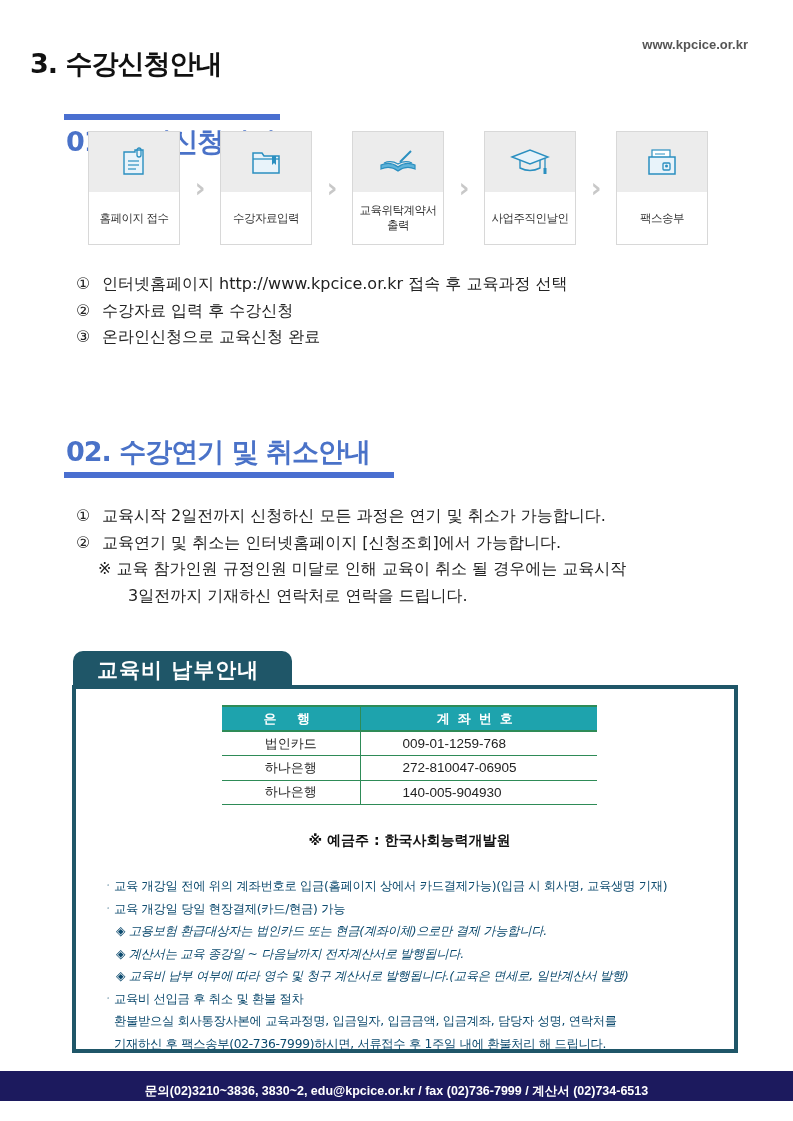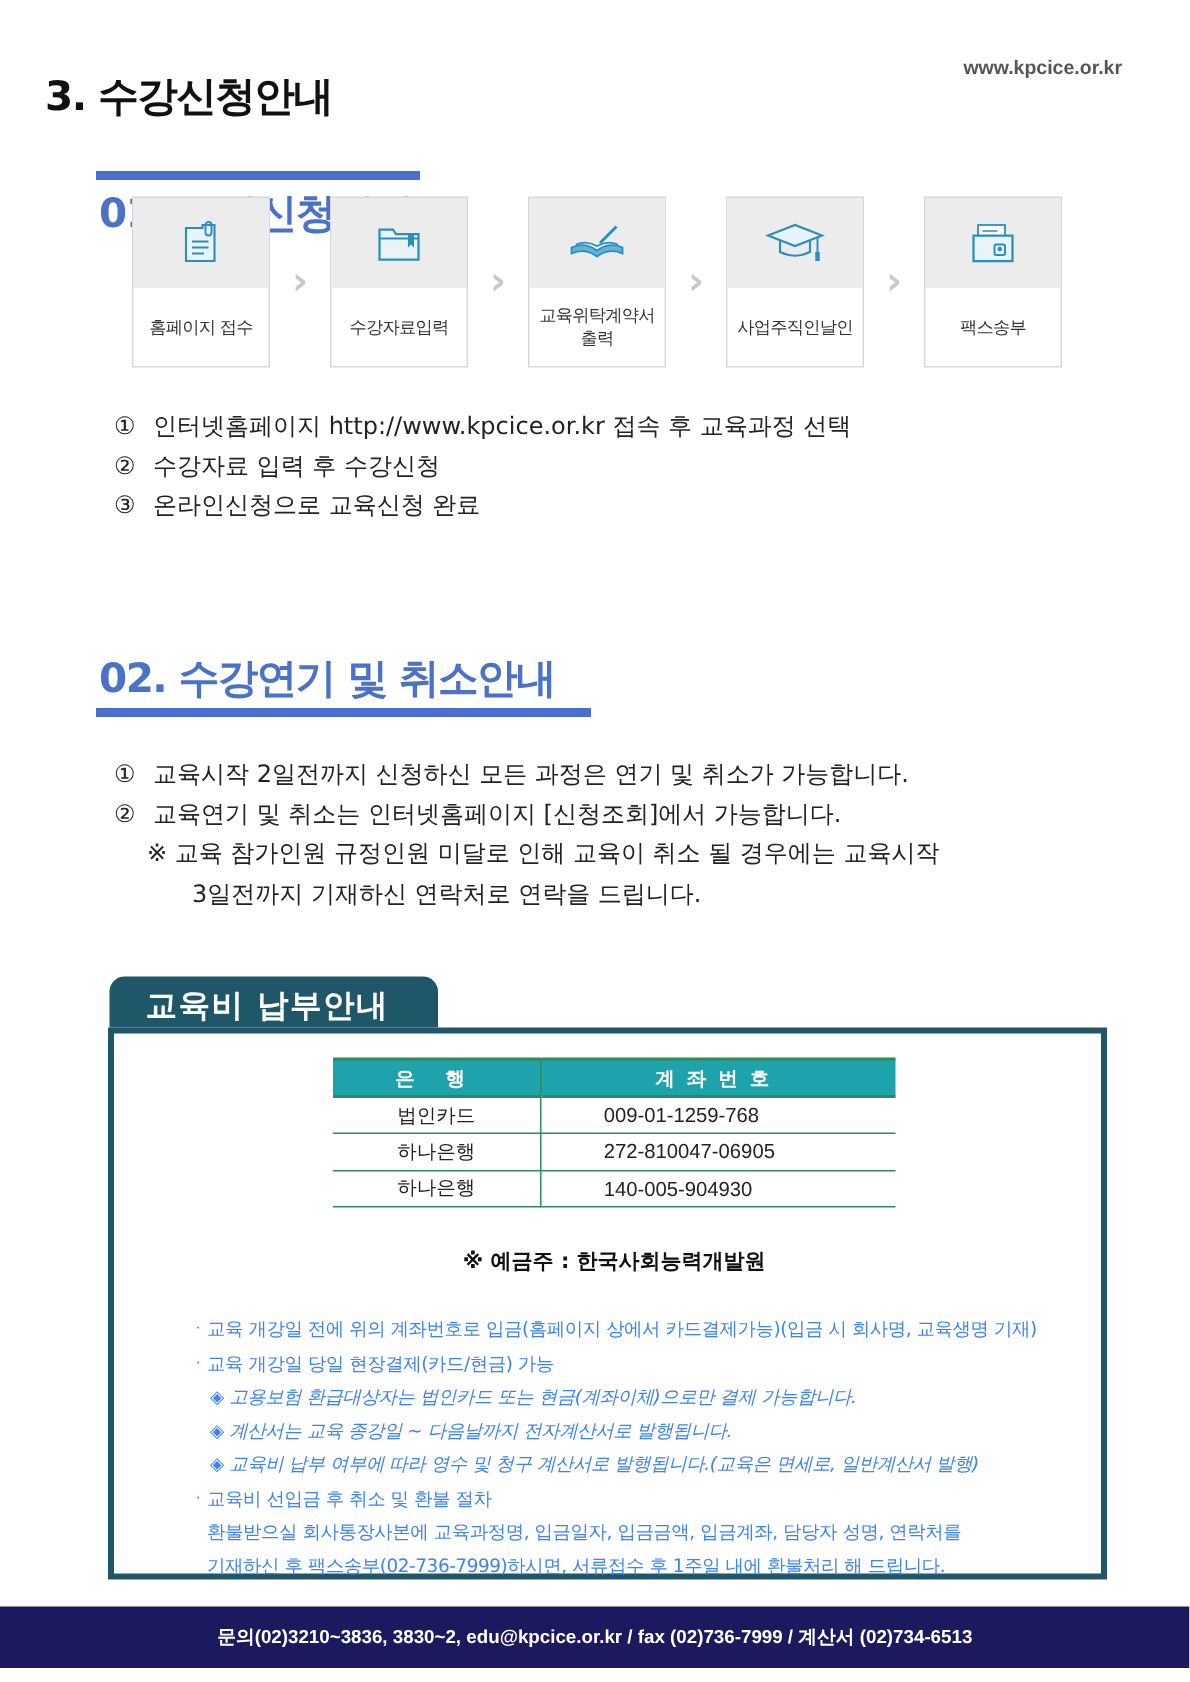--- a/index.html
+++ b/index.html
@@ -27,26 +27,26 @@
   .pay-tab { position: absolute; left: 73px; top: 651px; width: 219px; height: 37px; background: #1f5668; border-radius: 10px 10px 0 0; color: #fff; font-size: 21px; font-weight: bold; padding-left: 24px; line-height: 38px; letter-spacing: 1px; }
   .pay-box { position: absolute; left: 72px; top: 685px; width: 666px; height: 368px; border: 4px solid #1f5668; background: #fff; }
 
   .bank-table { position: absolute; left: 146px; top: 16px; width: 375px; border-collapse: collapse; font-size: 13px; }
   .bank-table th { background: #1ea3ad; color: #fff; font-weight: bold; height: 25px; letter-spacing: 8px; border-top: 2px solid #2e8b57; border-bottom: 2px solid #2e8b57; }
   .bank-table td { height: 24.5px; border-bottom: 1.5px solid #2e8b57; color: #222; }
   .bank-table th.c1, .bank-table td.c1 { width: 138px; text-align: center; border-right: 1.5px solid #2e8b57; }
   .bank-table td.c2 { padding-left: 42px; font-family: "Liberation Sans", sans-serif; font-size: 13.5px; }
   .depositor { position: absolute; left: 146px; top: 143px; width: 375px; text-align: center; font-size: 14px; font-weight: bold; color: #111; }
 
-  .pay-notes { position: absolute; left: 26px; top: 186px; font-size: 12.3px; color: #3b82f6; line-height: 22.5px; letter-spacing: -0.3px; margin-left: 24px; }
+  .pay-notes { position: absolute; left: 26px; top: 186px; font-size: 12.3px; color: #0c4a6e; line-height: 22.5px; letter-spacing: -0.3px; }
   .pay-notes .row { white-space: nowrap; }
   .pay-notes .sub { padding-left: 14px; font-style: italic; }
   .pay-notes .indent { padding-left: 12px; }
 
-  .footer { position: absolute; left: 0; top: 1071px; width: 793px; height: 41px; background: #1c1a5e; color: #fff; text-align: center; line-height: 41px; font-size: 12.5px; font-weight: bold; font-family: "Liberation Sans", sans-serif; }
+  .footer { position: absolute; left: 0; top: 1071px; width: 793px; height: 30px; background: #1c1a5e; color: #fff; text-align: center; line-height: 41px; font-size: 12.5px; font-weight: bold; font-family: "Liberation Sans", sans-serif; }
 </style>
 </head>
 <body>
 
 <div class="page-title">3. 수강신청안내</div>
 <div class="site-url">www.kpcice.or.kr</div>
 
 <div class="section-title" style="top:76px;margin-top:48px;">01. 수강신청방법</div>
 <div class="section-underline" style="top:114px; width:216px;"></div>
 

